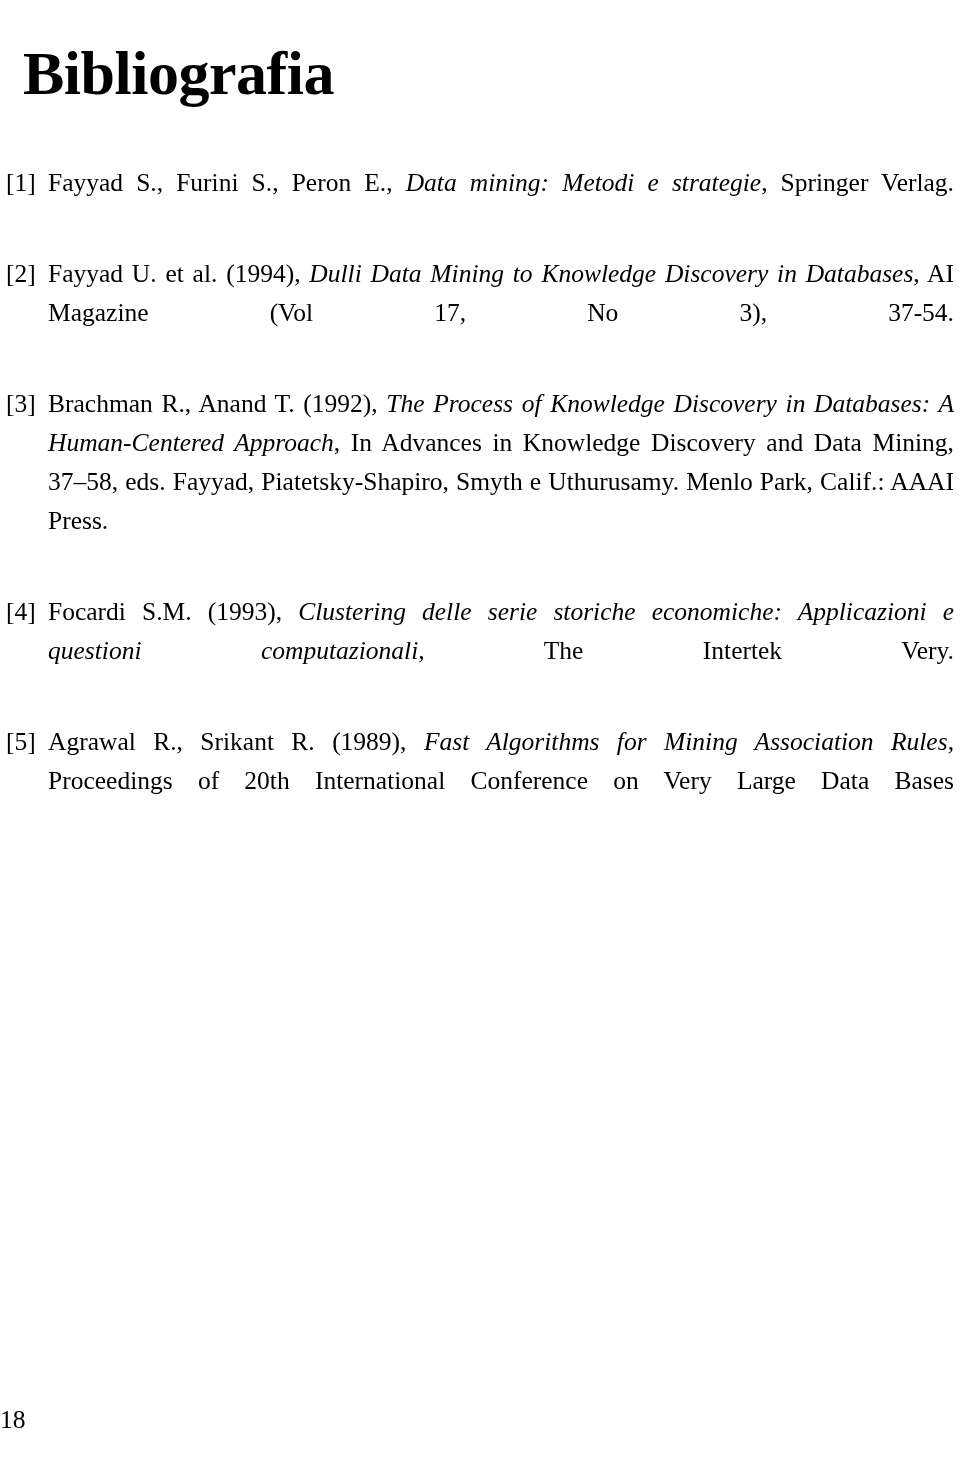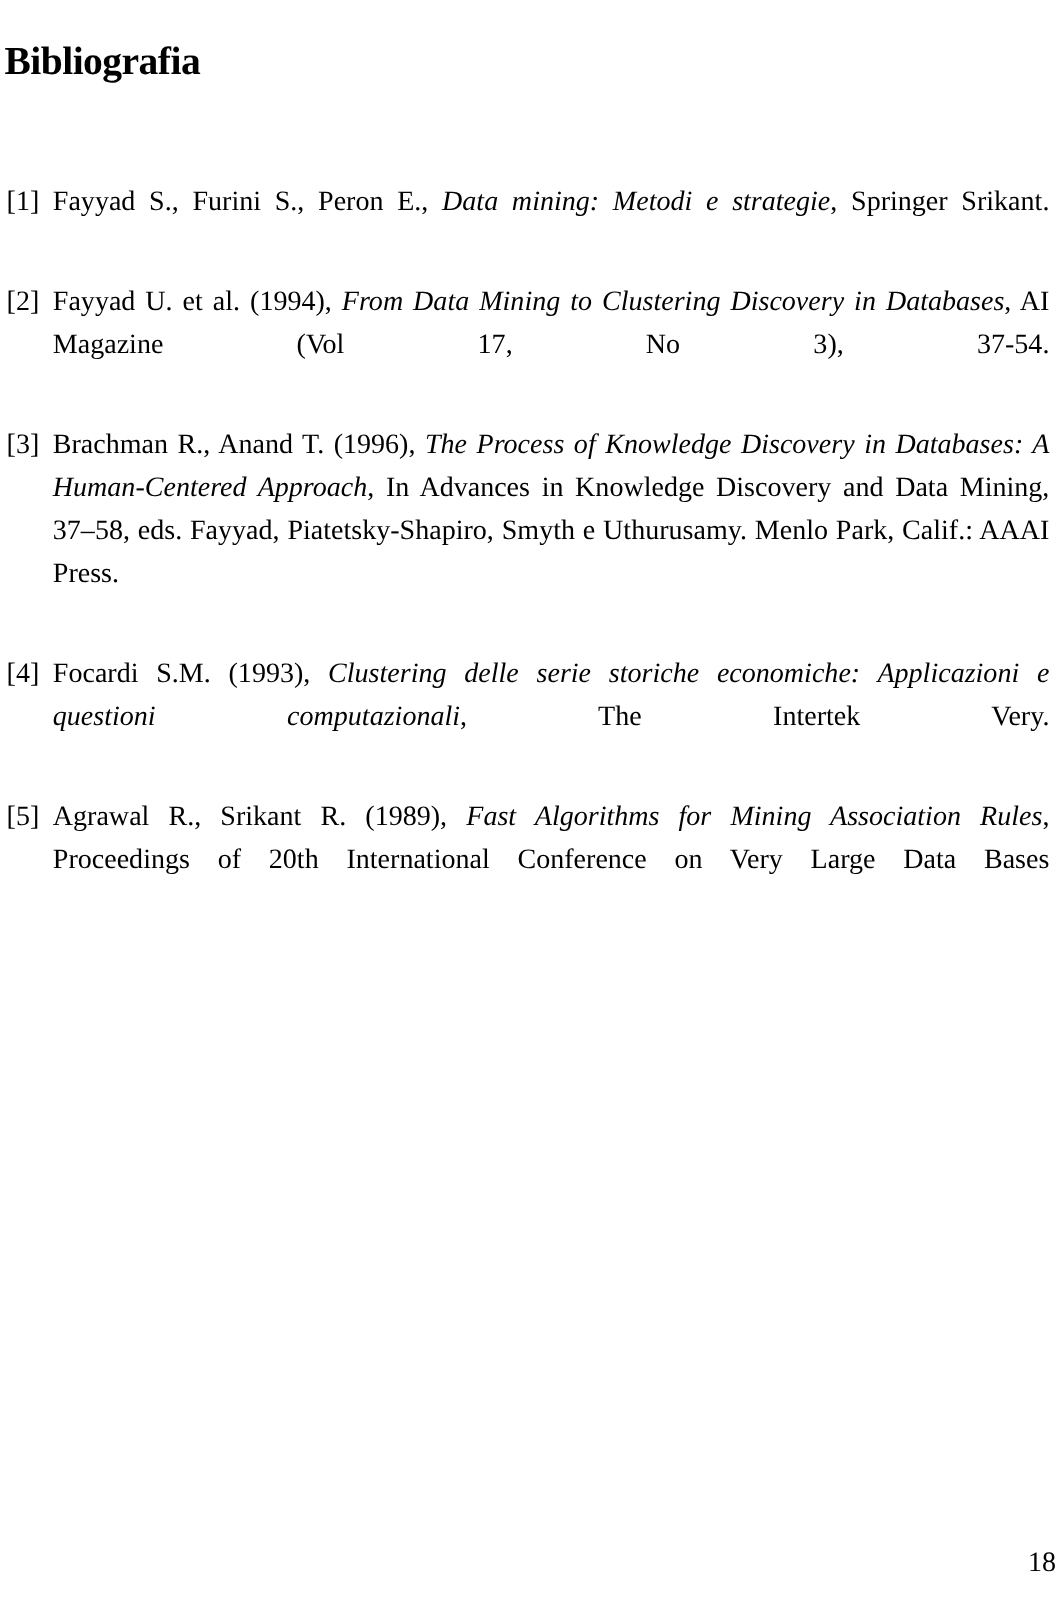--- a/index.html
+++ b/index.html
@@ -19,23 +19,23 @@
   .page {
     position: absolute;
     left: 0;
     top: 0;
     width: 960px;
     height: 1466px;
     background: #ffffff;
   }
   .page-title {
     position: absolute;
-    left: 4px;
+    left: 23px;
     top: 2px;
-    font-size: 36px;
+    font-size: 62px;
     font-weight: 700;
     line-height: 58px;
     letter-spacing: -0.5px;
     white-space: nowrap;
   }
   .biblio-list {
     position: absolute;
     left: 6px;
     top: 163px;
     width: 948px;
@@ -71,47 +71,47 @@
     content: "";
     display: inline-block;
     width: 100%;
     height: 0;
   }
   .page-number {
     position: absolute;
     left: 0;
     top: 1404px;
     width: 960px;
-    text-align: right;
+    text-align: left;
     font-size: 25.5px;
     line-height: 32px;
   }
 </style>
 </head>
 <body>
 
 <div class="page">
 
   <h1 class="page-title">Bibliografia</h1>
 
   <div class="biblio-list">
 
     <div class="biblio-entry">
       <span class="entry-label">[1]</span>
-      <span class="entry-text"><span>Fayyad S., Furini S., Peron E., </span><i>Data mining: Metodi e strategie</i><span>, Springer Srikant.</span></span>
+      <span class="entry-text"><span>Fayyad S., Furini S., Peron E., </span><i>Data mining: Metodi e strategie</i><span>, Springer Verlag.</span></span>
     </div>
 
     <div class="biblio-entry">
       <span class="entry-label">[2]</span>
-      <span class="entry-text"><span>Fayyad U. et al. (1994), </span><i>From Data Mining to Clustering Discovery in Databases</i><span>, AI Magazine (Vol 17, No 3), 37-54.</span></span>
+      <span class="entry-text"><span>Fayyad U. et al. (1994), </span><i>Dulli Data Mining to Knowledge Discovery in Databases</i><span>, AI Magazine (Vol 17, No 3), 37-54.</span></span>
     </div>
 
     <div class="biblio-entry">
       <span class="entry-label">[3]</span>
-      <span class="entry-text"><span>Brachman R., Anand T. (1996), </span><i>The Process of Knowledge Discovery in Databases: A Human-Centered Approach</i><span>, In Advances in Knowledge Discovery and Data Mining, 37–58, eds. Fayyad, Piatetsky-Shapiro, Smyth e Uthurusamy. Menlo Park, Calif.: AAAI Press.</span></span>
+      <span class="entry-text"><span>Brachman R., Anand T. (1992), </span><i>The Process of Knowledge Discovery in Databases: A Human-Centered Approach</i><span>, In Advances in Knowledge Discovery and Data Mining, 37–58, eds. Fayyad, Piatetsky-Shapiro, Smyth e Uthurusamy. Menlo Park, Calif.: AAAI Press.</span></span>
     </div>
 
     <div class="biblio-entry">
       <span class="entry-label">[4]</span>
       <span class="entry-text"><span>Focardi S.M. (1993), </span><i>Clustering delle serie storiche economiche: Applicazioni e questioni computazionali</i><span>, The Intertek Very.</span></span>
     </div>
 
     <div class="biblio-entry">
       <span class="entry-label">[5]</span>
       <span class="entry-text"><span>Agrawal R., Srikant R. (1989), </span><i>Fast Algorithms for Mining Association Rules</i><span>, Proceedings of 20th International Conference on Very Large Data Bases</span></span>

